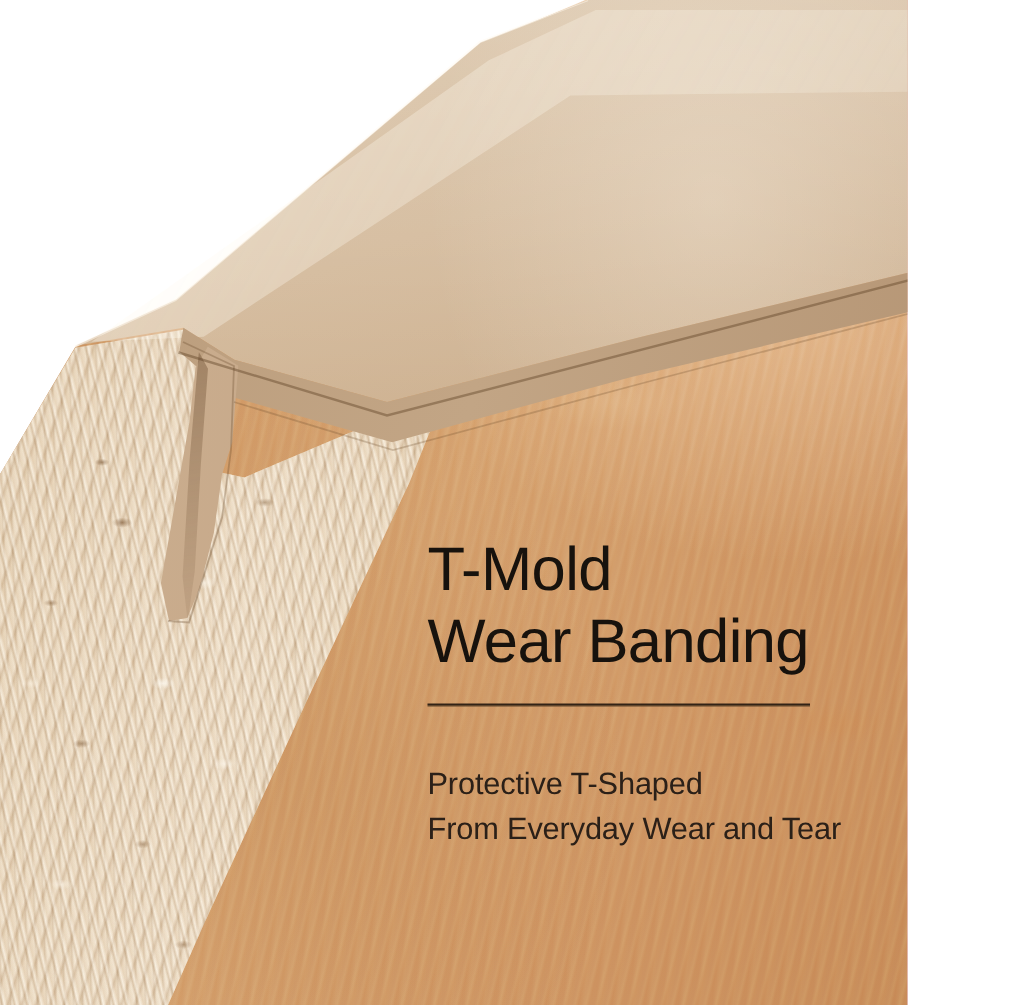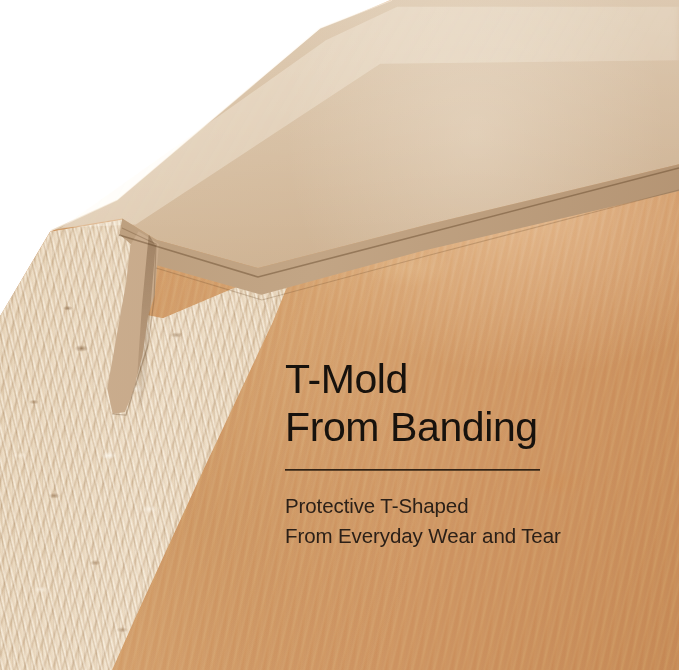--- a/index.html
+++ b/index.html
@@ -7,21 +7,21 @@
     margin: 0;
     padding: 0;
     background: #ffffff;
   }
   body {
     font-family: "DejaVu Sans", sans-serif;
   }
 
   #scene {
     position: relative;
-    width: 679px;
+    width: 605px;
     height: 670px;
     overflow: hidden;
     background: #f0abfc;
   }
 
   
   .backdrop {
     position: absolute;
     inset: 0;
     background: #ffffff;
@@ -282,21 +282,21 @@
   .rule {
     margin-top: 18px;
     width: 255px;
     height: 0;
     border-top: 1px solid #2a1d12;
     border-bottom: 1px solid #5a4128;
     opacity: 0.95;
   }
 
   .subcopy {
-    margin-top: 20px;
+    margin-top: 37px;
     color: #2b2018;
     font-family: "Liberation Sans", sans-serif;
     font-size: 20.5px;
     line-height: 30px;
     letter-spacing: -0.1px;
     font-weight: 400;
     white-space: nowrap;
   }
 </style>
 </head>
@@ -318,21 +318,21 @@
 
   <svg class="face-seam" width="679" height="670" viewBox="0 0 679 670">
     <path d="M 119 235 L 258 277 L 679 168" fill="none" stroke="rgba(90,62,34,0.42)" stroke-width="1.6"></path>
     <path d="M 50 231 L 117 200 L 320 28 L 392 0" fill="none" stroke="rgba(255,250,240,0.55)" stroke-width="1.4"></path>
     <path d="M 122 228 L 156 244 L 154 300 L 148 345 L 126 415 L 112 414" fill="none" stroke="rgba(100,70,40,0.30)" stroke-width="1.2"></path>
     <path d="M 679 190 L 430 255 L 262 300 L 156 268" fill="none" stroke="rgba(110,78,46,0.28)" stroke-width="1.2"></path>
   </svg>
 
   <div class="text-block">
     <div class="headline">T-Mold</div>
-    <div class="headline">From Banding</div>
+    <div class="headline">Wear Banding</div>
 
     <div class="rule"></div>
 
     <div class="subcopy">Protective T-Shaped</div>
     <div class="subcopy" style="margin-top:0">From Everyday Wear and Tear</div>
   </div>
 
 </div>
 
 </body></html>

